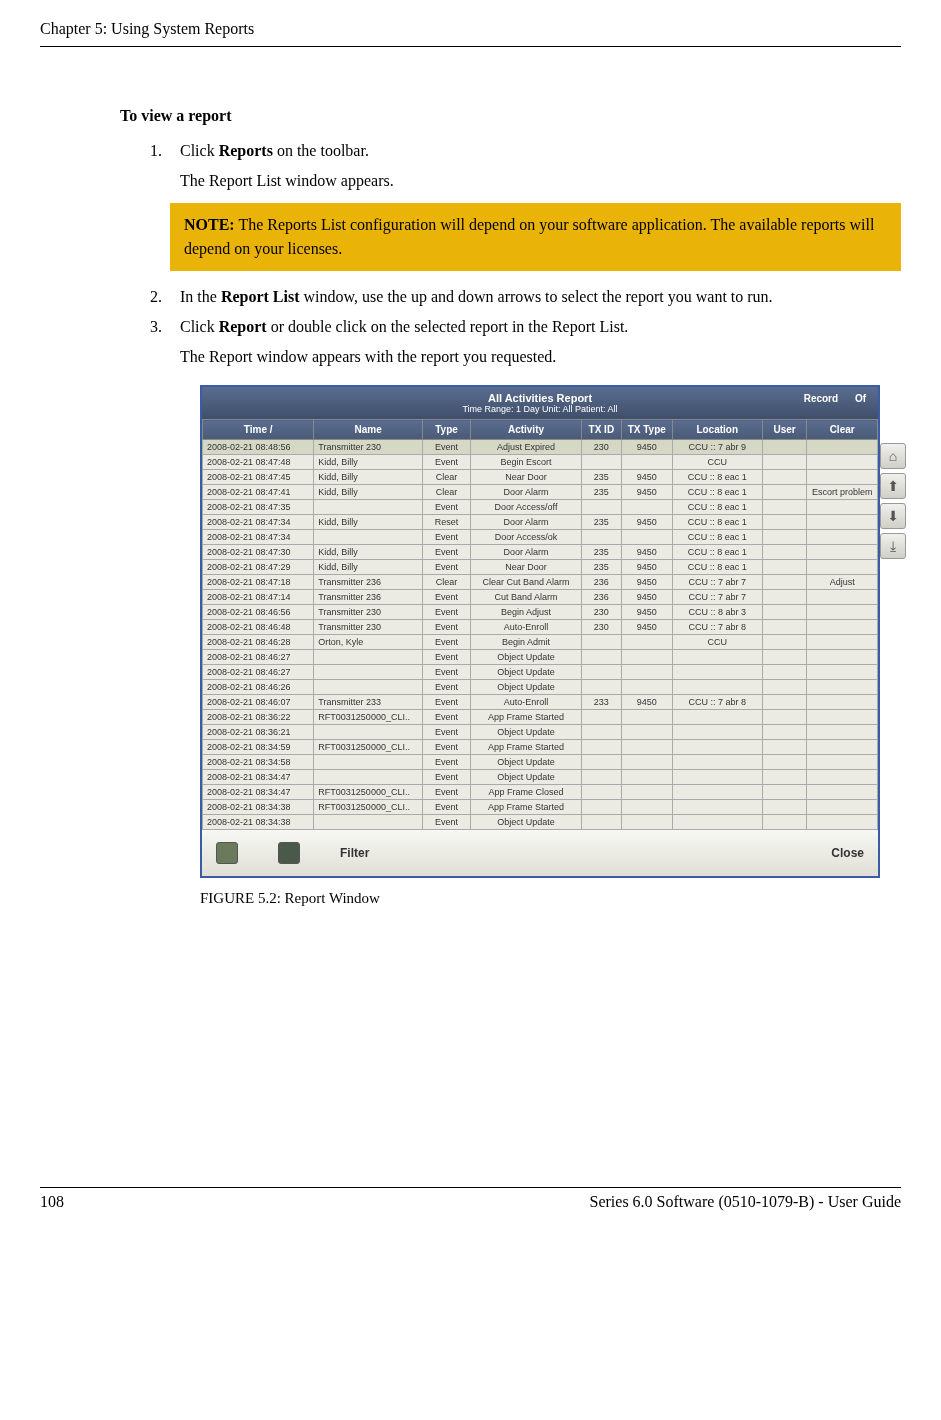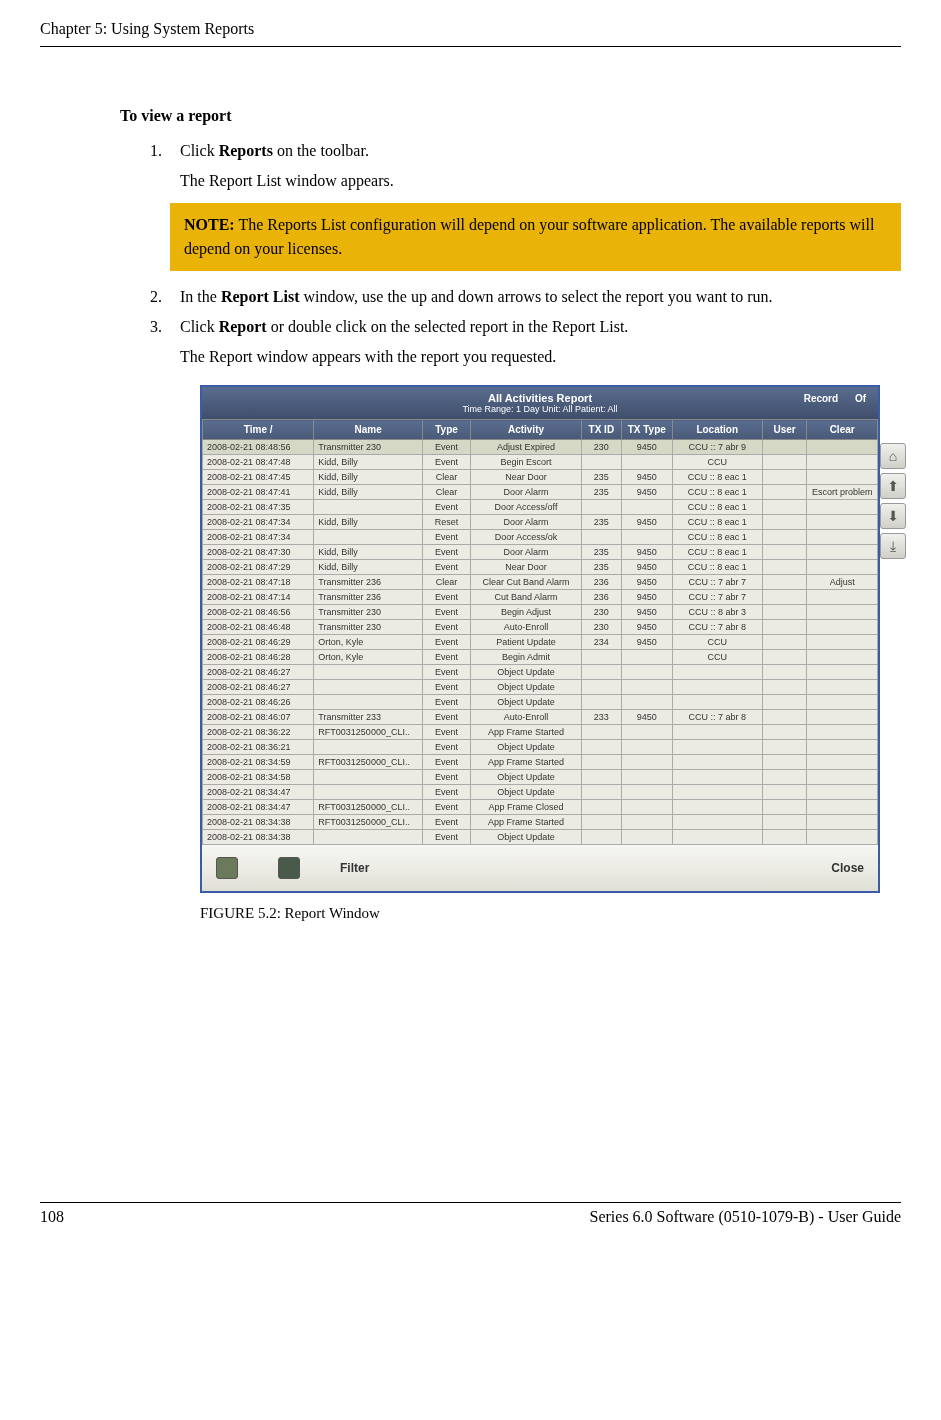--- a/index.html
+++ b/index.html
@@ -394,31 +394,20 @@
               <td class="col-name">Transmitter 230</td>
               <td class="col-type">Event</td>
               <td class="col-activity">Auto-Enroll</td>
               <td class="col-txid">230</td>
               <td class="col-txtype">9450</td>
               <td class="col-location">CCU :: 7 abr 8</td>
               <td class="col-user"></td>
               <td class="col-clear"></td>
             </tr>
             <tr>
-              <td class="col-time">2008-02-21 08:46:29</td>
-              <td class="col-name">Orton, Kyle</td>
-              <td class="col-type">Event</td>
-              <td class="col-activity">Patient Update</td>
-              <td class="col-txid">234</td>
-              <td class="col-txtype">9450</td>
-              <td class="col-location">CCU</td>
-              <td class="col-user"></td>
-              <td class="col-clear"></td>
-            </tr>
-            <tr>
               <td class="col-time">2008-02-21 08:46:28</td>
               <td class="col-name">Orton, Kyle</td>
               <td class="col-type">Event</td>
               <td class="col-activity">Begin Admit</td>
               <td class="col-txid"></td>
               <td class="col-txtype"></td>
               <td class="col-location">CCU</td>
               <td class="col-user"></td>
               <td class="col-clear"></td>
             </tr>

